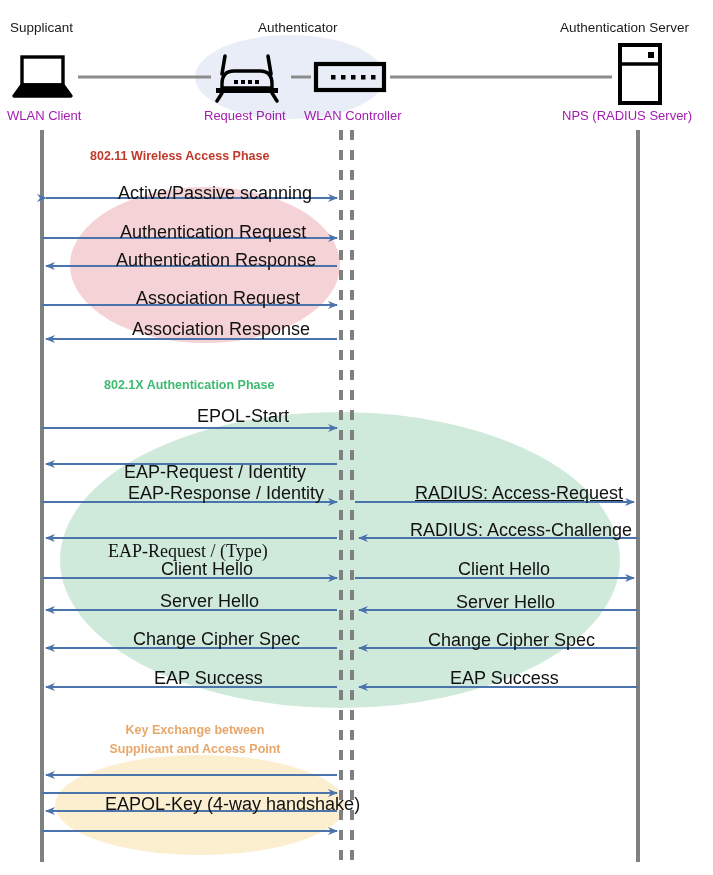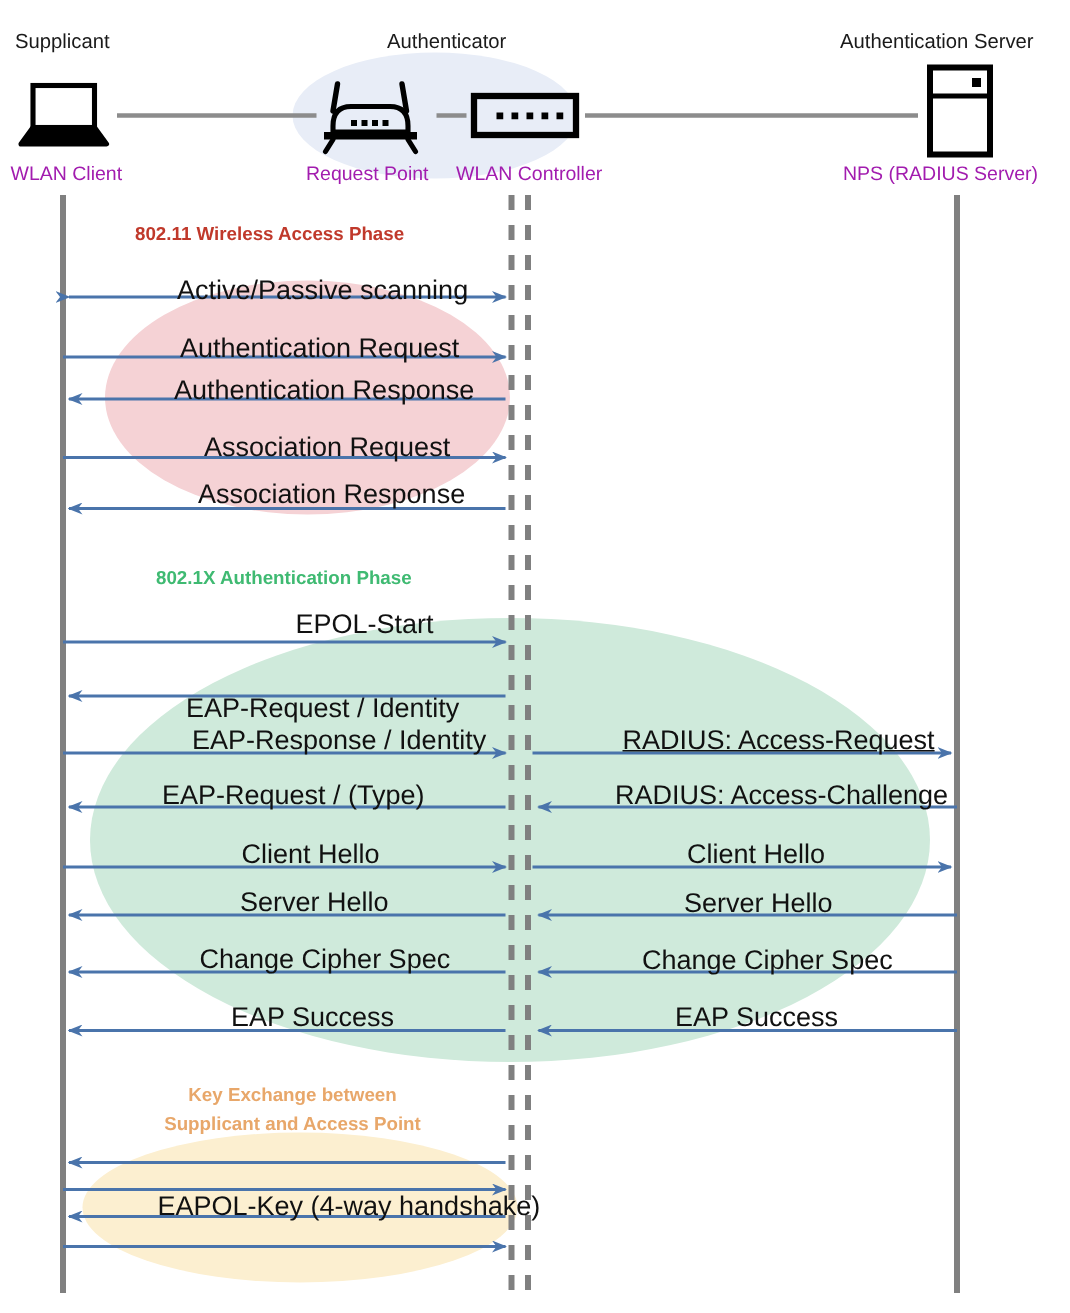--- a/index.html
+++ b/index.html
@@ -175,21 +175,21 @@
 
   <div class="msg-label" style="left:118px; top:183px;">Active/Passive scanning</div>
   <div class="msg-label" style="left:120px; top:222px;">Authentication Request</div>
   <div class="msg-label" style="left:116px; top:250px;">Authentication Response</div>
   <div class="msg-label" style="left:136px; top:288px;">Association Request</div>
   <div class="msg-label" style="left:132px; top:319px;">Association Response</div>
 
   <div class="msg-label" style="left:166px; top:406px;margin-left:31px;">EPOL-Start</div>
   <div class="msg-label" style="left:124px; top:446px;margin-top:16px;">EAP-Request / Identity</div>
   <div class="msg-label" style="left:128px; top:483px;">EAP-Response / Identity</div>
-  <div class="msg-label" style="left:108px; top:520px;">EAP-Request / (Type)</div>
+  <div class="msg-label" style="left:108px; top:541px;font-family:Liberation Serif, serif;">EAP-Request / (Type)</div>
   <div class="msg-label" style="left:161px; top:559px;">Client Hello</div>
   <div class="msg-label" style="left:160px; top:591px;">Server Hello</div>
   <div class="msg-label" style="left:133px; top:629px;">Change Cipher Spec</div>
   <div class="msg-label" style="left:154px; top:668px;">EAP Success</div>
   <div class="msg-label" style="left:105px; top:794px;">EAPOL-Key (4-way handshake)</div>
 
   <div class="msg-label" style="left:415px; top:483px;text-decoration:underline;">RADIUS: Access-Request</div>
   <div class="msg-label" style="left:410px; top:520px;">RADIUS: Access-Challenge</div>
   <div class="msg-label" style="left:458px; top:559px;">Client Hello</div>
   <div class="msg-label" style="left:456px; top:592px;">Server Hello</div>

